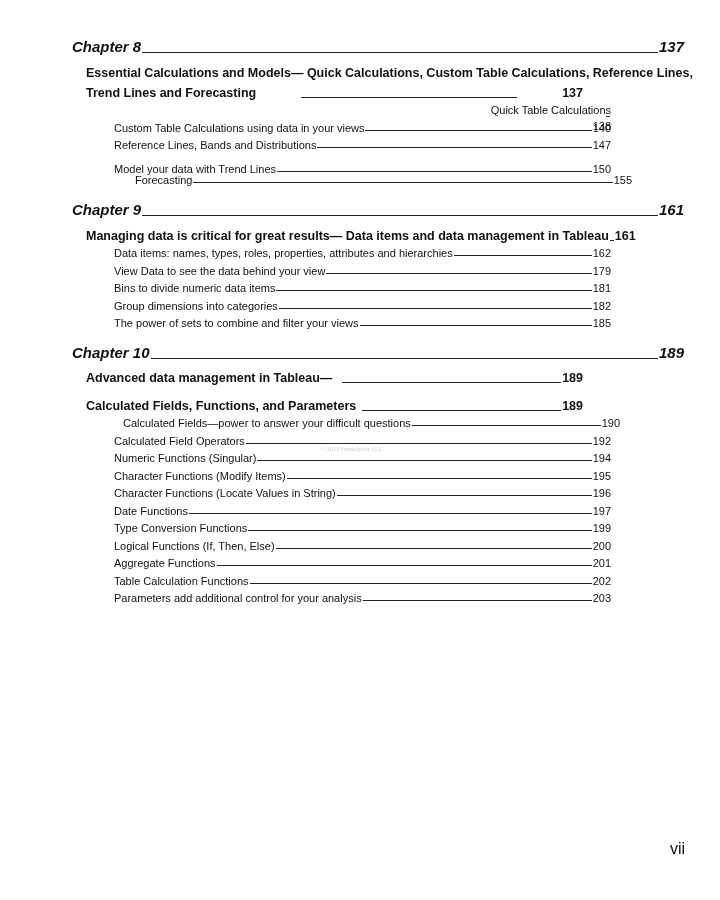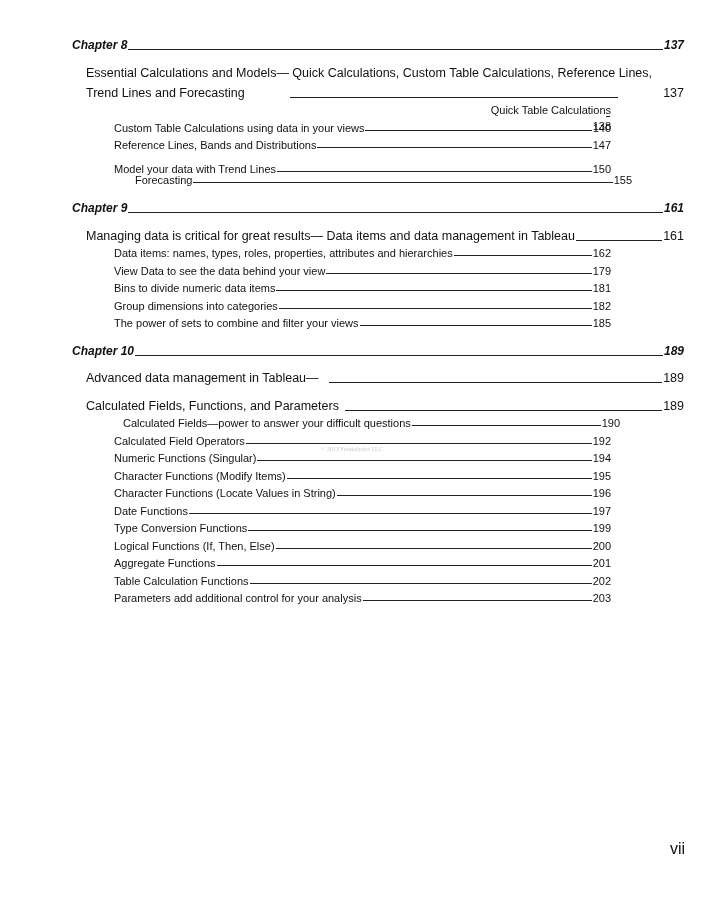--- a/index.html
+++ b/index.html
@@ -2,23 +2,23 @@
 <html><head>
 <meta charset="utf-8">
 <style>
   html, body { margin: 0; padding: 0; background: #ffffff; }
   body { width: 720px; height: 900px; position: relative; overflow: hidden;
          font-family: "Liberation Sans", sans-serif; color: #111; }
   .row { position: absolute; display: flex; align-items: flex-end; }
   .label { white-space: nowrap; }
   .leader { flex: 1; border-bottom: 1px solid #222; margin: 0 1px 3px 1px; min-width: 4px; }
   .page { white-space: nowrap; }
-  .chapter { left: 72px; width: 612px; font-size: 12px; font-weight: bold; font-style: italic; }
+  .chapter { left: 72px; width: 612px; font-size: 15px; font-weight: bold; font-style: italic; }
   .chapter .leader { border-bottom-width: 1.5px; margin-bottom: 2px; }
-  .section { left: 86px; width: 598px; font-size: 12.5px; font-weight: normal; }
+  .section { left: 86px; width: 497px; font-size: 12.5px; font-weight: bold; }
   .section .leader { border-bottom-width: 1.5px; margin-bottom: 2px; }
   .item { left: 114px; width: 497px; font-size: 11px; }
   .watermark { position: absolute; left: 321px; top: 446px; font-size: 6px; color: #c8c8c8;
                font-family: "Liberation Serif", serif; }
   .folio { position: absolute; left: 670px; top: 840px; font-size: 16px; }
 </style>
 </head>
 <body>
 
 <div class="row chapter" style="top:38px;">

